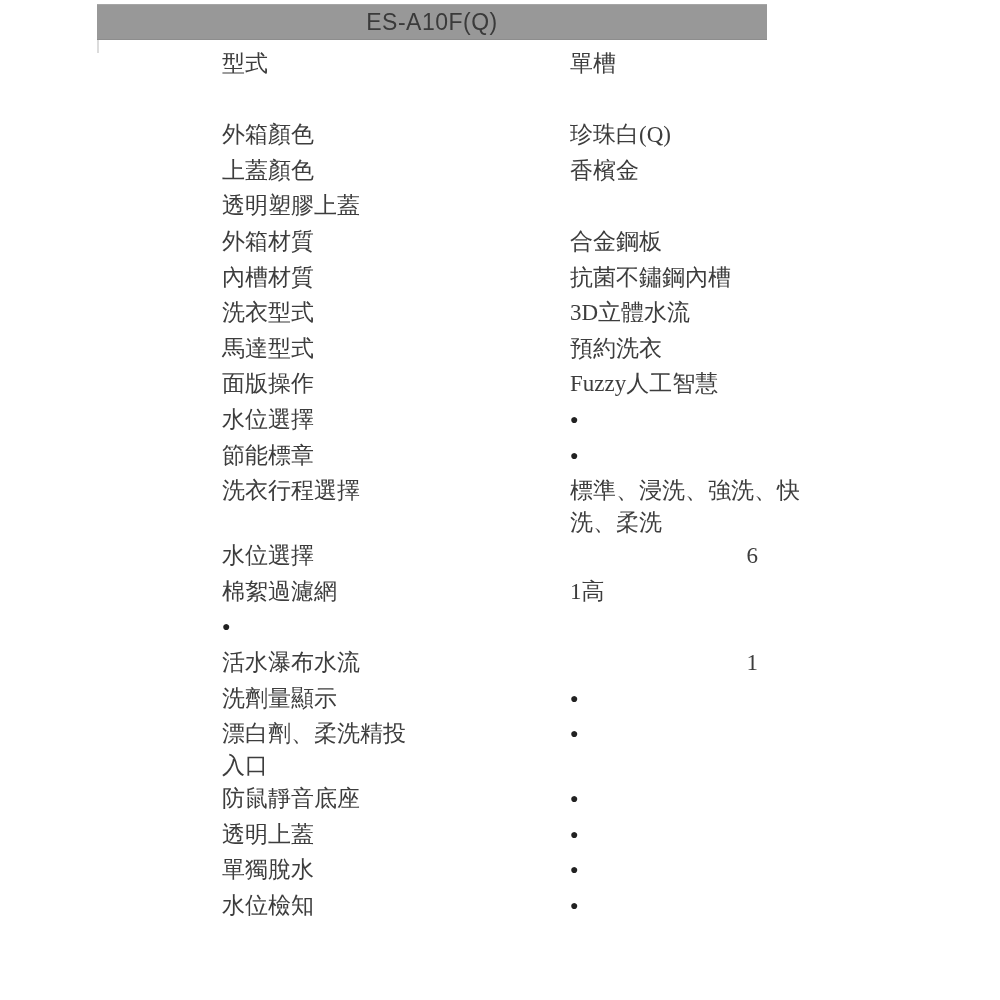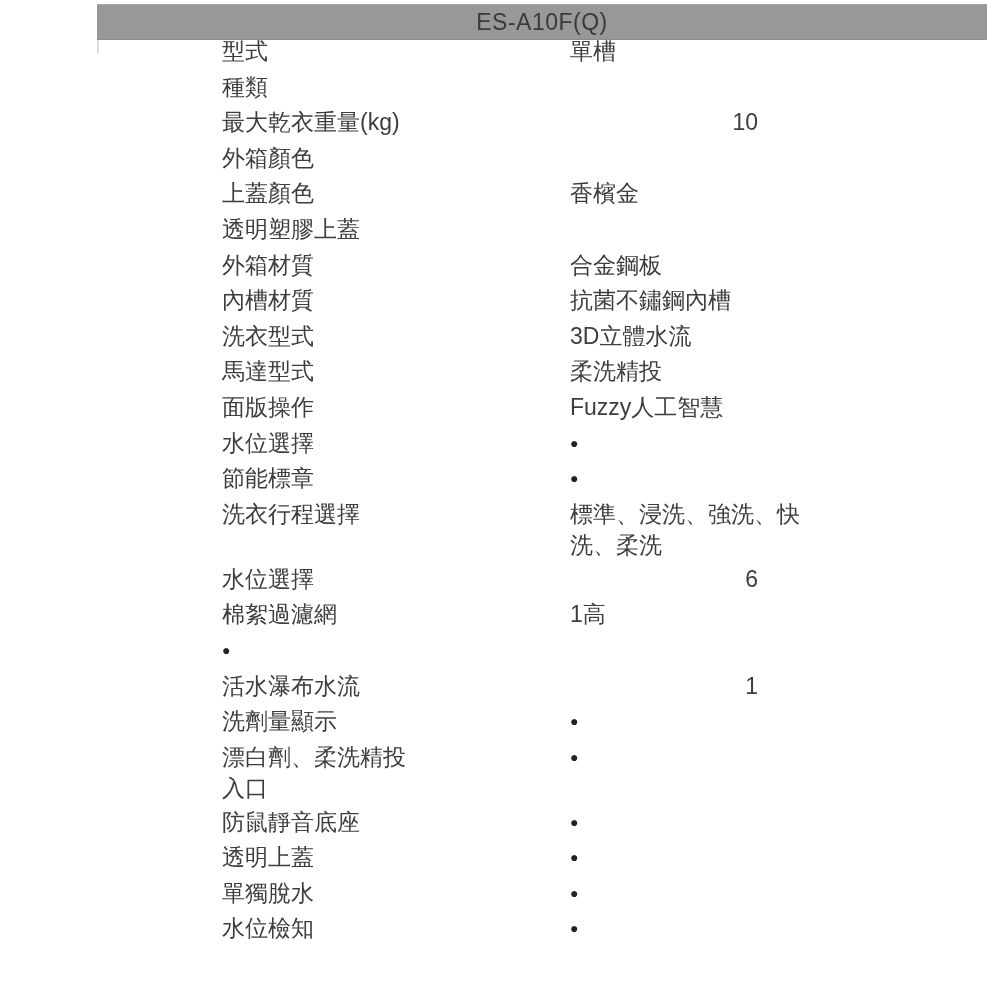--- a/index.html
+++ b/index.html
@@ -11,21 +11,21 @@
     width: 1000px;
     height: 1000px;
     position: relative;
     font-family: "Liberation Sans", sans-serif;
     overflow: hidden;
   }
   .header-bar {
     position: absolute;
     left: 97px;
     top: 4px;
-    width: 890px;
+    width: 670px;
     height: 36px;
     background: var(--header-bar-bg, #989898);
     display: flex;
     align-items: center;
     justify-content: center;
     box-shadow: inset 0 1px 0 #a6a6a6, inset 0 -1px 0 #8d8d8d;
   }
   .header-title {
     font-size: 23px;
     color: var(--header-text, #3a3a3a);
@@ -35,23 +35,24 @@
     position: absolute;
     left: 97px;
     top: 40px;
     width: 2px;
     height: 13px;
     background: #dcdcdc;
   }
   .spec-table {
     position: absolute;
     left: 222px;
-    top: 34px;
+    top: 46px;
     width: 658px;
     color: var(--body-text, #3d3d3d);
+    font-family: Liberation Serif, serif;
   }
   .row {
     display: flex;
     align-items: flex-start;
     min-height: 35.6px;
   }
   .cell {
     font-size: 23px;
     line-height: 31.5px;
     padding-top: 2px;
@@ -84,31 +85,27 @@
 
 <div class="left-tick"></div>
 
 <div class="spec-table" id="spec-table">
   <div class="row">
     <div class="cell label">型式</div>
     <div class="cell value">單槽</div>
   </div>
 
   <div class="row">
-    <div class="cell label">種類</div>
-  </div>
-
-  <div class="row">
-    <div class="cell label">最大乾衣重量(kg)</div>
-    <div class="cell value num">10</div>
-  </div>
+  </div>
+
 
 
   <div class="row">
     <div class="cell label">外箱顏色</div>
+    <div class="cell value">珍珠白(Q)</div>
   </div>
 
   <div class="row">
     <div class="cell label">上蓋顏色</div>
     <div class="cell value">香檳金</div>
   </div>
 
   <div class="row">
     <div class="cell value">透明塑膠上蓋</div>
   </div>
@@ -123,21 +120,21 @@
     <div class="cell value">抗菌不鏽鋼內槽</div>
   </div>
 
   <div class="row">
     <div class="cell label">洗衣型式</div>
     <div class="cell value">3D立體水流</div>
   </div>
 
   <div class="row">
     <div class="cell label">馬達型式</div>
-    <div class="cell value">柔洗精投</div>
+    <div class="cell value">預約洗衣</div>
   </div>
 
   <div class="row">
     <div class="cell label">面版操作</div>
     <div class="cell value">Fuzzy人工智慧</div>
   </div>
 
   <div class="row">
     <div class="cell label">水位選擇</div>
     <div class="cell value dot">●</div>

